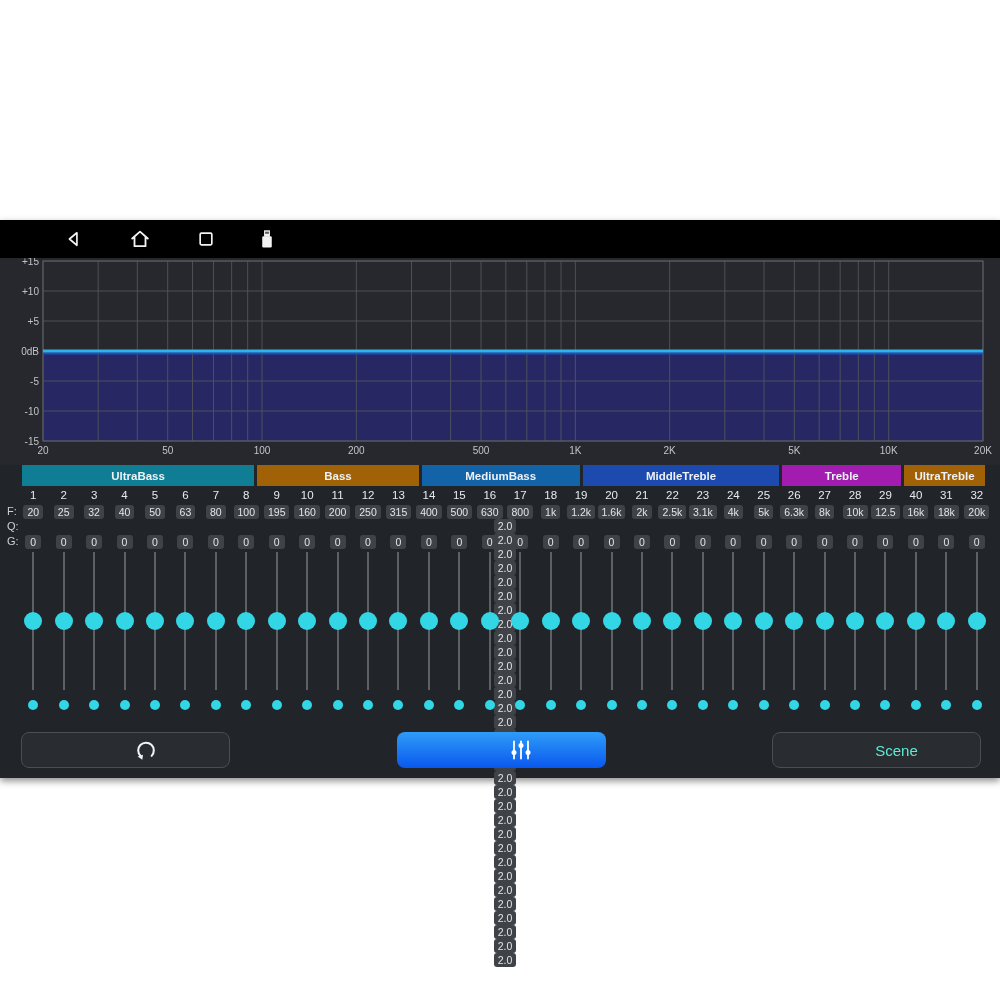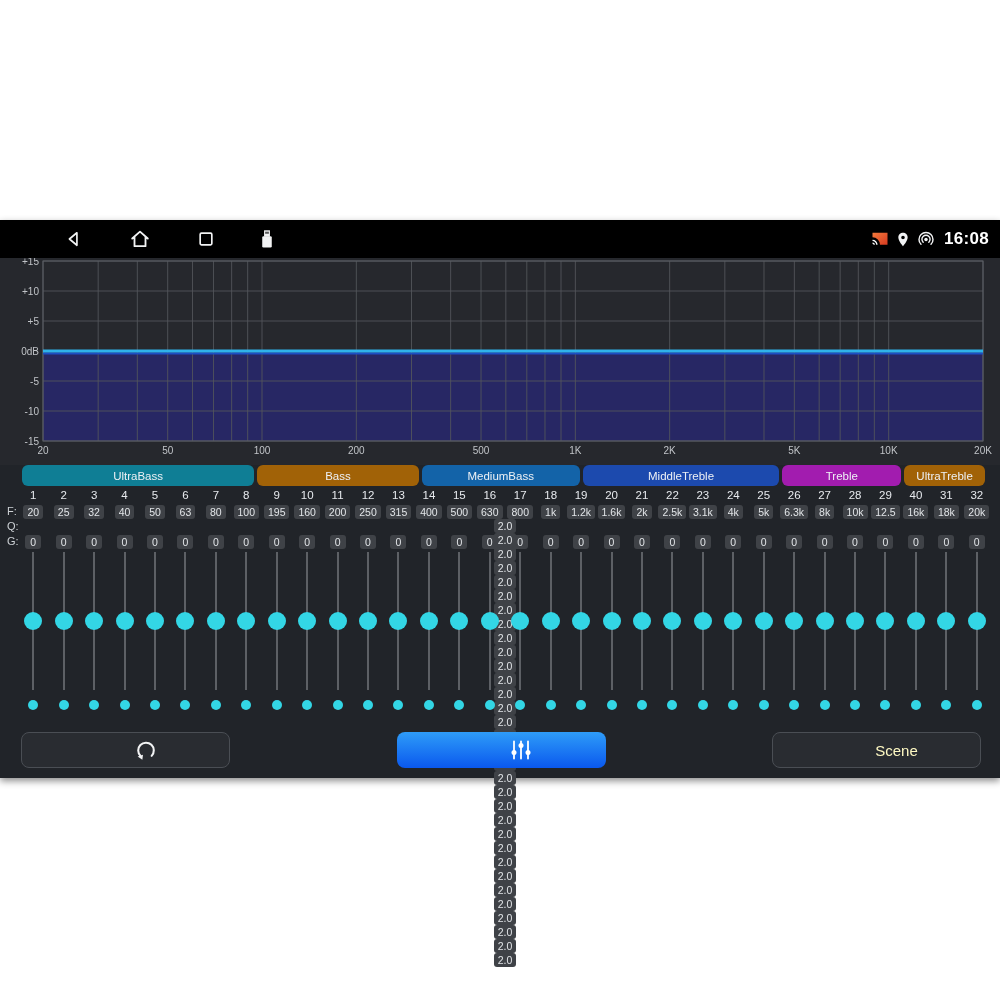--- a/index.html
+++ b/index.html
@@ -21,21 +21,21 @@
   .time { color:#fff; font-size:17px; font-weight:700; letter-spacing:.3px; margin-left:3px; }
 
   
   .graph-section { position:absolute; top:38px; left:0; width:1000px; height:207px; background:#26282d; }
   .graph-section svg { display:block; }
   .axis-label { fill:#c1c4c8; font-size:10px; }
 
   
   .bands-row { position:absolute; top:245px; left:22px; width:963px; height:21px; display:flex; gap:3px; }
   .band { display:flex; align-items:center; justify-content:center;
-    color:#eef1f5; font-size:11.5px; border-radius:6px; }
+    color:#eef1f5; font-size:11.5px; border-radius:0;font-weight:bold; }
 
   
   .cells-row { position:absolute; left:18px; width:974px; display:flex; }
   .cells-row .cell { flex:1 1 0; display:flex; align-items:center; justify-content:center; position:relative; }
   .row-num { top:267px; height:16px; color:#e7eaee; font-size:11.5px; }
   .row-f { top:284px; height:15px; } .row-q { top:299px; height:15px;flex-direction:column; } .row-g { top:314px; height:15px; }
   .chip { background:#3f4247; border-radius:3px; color:#e2e5e8; font-size:10.5px;
     height:14px; line-height:14px; padding:0 4px; min-width:16px; text-align:center; white-space:nowrap; }
   .row-label { position:absolute; left:7px; color:#ced2d6; font-size:11px; height:15px; line-height:15px; }
   .lab-f { top:284px; } .lab-q { top:299px; } .lab-g { top:314px; }
@@ -44,21 +44,21 @@
   .row-sliders { top:332px; height:138px; }
   .track { position:absolute; left:50%; top:0; bottom:0; width:2px; margin-left:-1px; background:#5d6065; }
   .thumb { position:absolute; left:50%; width:18px; height:18px; margin-left:-9px;
     border-radius:50%; background:#33d6e5; transform:translateY(-50%); z-index:2; }
   .row-dots { top:478px; height:14px; }
   .mini-dot { width:10px; height:10px; border-radius:50%; background:#33d6e5; }
 
   
   .buttons-row { position:absolute; top:512px; left:21px; width:960px; display:flex; justify-content:space-between; }
   .btn { width:209px; height:36px; border-radius:8px; background:#292c31; border:1px solid #4a4e54;
-    color:#fef9c3; font-size:15px; display:flex; align-items:center; justify-content:center;
+    color:#5eead4; font-size:15px; display:flex; align-items:center; justify-content:center;
     font-family:inherit; cursor:pointer;padding-left:40px; }
   .btn.active { background:linear-gradient(180deg,#2e9cf8 0%,#0a58ee 100%); border:none; }
 </style>
 </head>
 <body>
 
 <div class="screen">
 
   <div class="status-bar">
     <button class="nav-icon nav-back">
@@ -76,43 +76,20 @@
         <rect x="5" y="5" width="14" height="14" rx="1.5" fill="none" stroke="#f2f3f4" stroke-width="2"></rect>
       </svg>
     </button>
     <div class="nav-icon nav-usb">
       <svg width="22" height="24" viewBox="0 0 24 24">
         <rect x="8.8" y="2.5" width="6.4" height="7" fill="#f2f3f4"></rect>
         <rect x="10.3" y="4" width="1.3" height="2.3" fill="#000"></rect>
         <rect x="12.4" y="4" width="1.3" height="2.3" fill="#000"></rect>
         <rect x="6.8" y="9" width="10.4" height="12.3" rx="1.4" fill="#f2f3f4"></rect>
       </svg>
-    </div>
-    <div class="status-right">
-      <svg width="20" height="20" viewBox="0 0 24 24">
-        <defs>
-            <linearGradient id="castg" x1="0" y1="0" x2="1" y2="1">
-          <stop offset="0" stop-color="#f47a3c"></stop>
-              <stop offset="1" stop-color="#d53a20"></stop>
-        </linearGradient>
-          </defs>
-        <path d="M3 4.5 h18 v14.5 h-9 a9 9 0 0 0 -9 -9 z" fill="url(#castg)"></path>
-        <path d="M3 13.7 a5.3 5.3 0 0 1 5.3 5.3" stroke="#fff" stroke-width="1.6" fill="none"></path>
-        <path d="M3 16.9 a2.1 2.1 0 0 1 2.1 2.1" stroke="#fff" stroke-width="1.6" fill="none"></path>
-      </svg>
-      <svg width="16" height="19" viewBox="0 0 24 24">
-        <path fill-rule="evenodd" fill="#f2f3f4" d="M12 2 C8.1 2 5 5.1 5 9 c0 5.2 7 13 7 13 s7 -7.8 7 -13 C19 5.1 15.9 2 12 2 Z
-             M12 6.3 a2.7 2.7 0 1 1 0 5.4 a2.7 2.7 0 1 1 0 -5.4 Z"></path>
-      </svg>
-      <svg width="20" height="20" viewBox="0 0 24 24">
-        <circle cx="12" cy="12.5" r="2.1" fill="#f2f3f4"></circle>
-        <path d="M8.6 15.9 a4.9 4.9 0 1 1 6.8 0" stroke="#f2f3f4" stroke-width="1.7" fill="none" stroke-linecap="round"></path>
-        <path d="M6 18.4 a8.4 8.4 0 1 1 12 0" stroke="#f2f3f4" stroke-width="1.7" fill="none" stroke-linecap="round"></path>
-      </svg>
-      <span class="time">16:08</span>
     </div>
   </div>
 
   <div class="graph-section">
     <svg width="1000" height="206" viewBox="0 0 1000 206">
         <rect x="43" y="93" width="940" height="90" fill="#272764"></rect>
         <line x1="43" y1="3" x2="43" y2="183" stroke="#54575c" stroke-width="1" opacity="0.85"></line>
         <line x1="98.17526117078012" y1="3" x2="98.17526117078012" y2="183" stroke="#54575c" stroke-width="1" opacity="0.85"></line>
         <line x1="137.3227319747141" y1="3" x2="137.3227319747141" y2="183" stroke="#54575c" stroke-width="1" opacity="0.85"></line>
         <line x1="167.68786938390514" y1="3" x2="167.68786938390514" y2="183" stroke="#54575c" stroke-width="1" opacity="0.85"></line>

